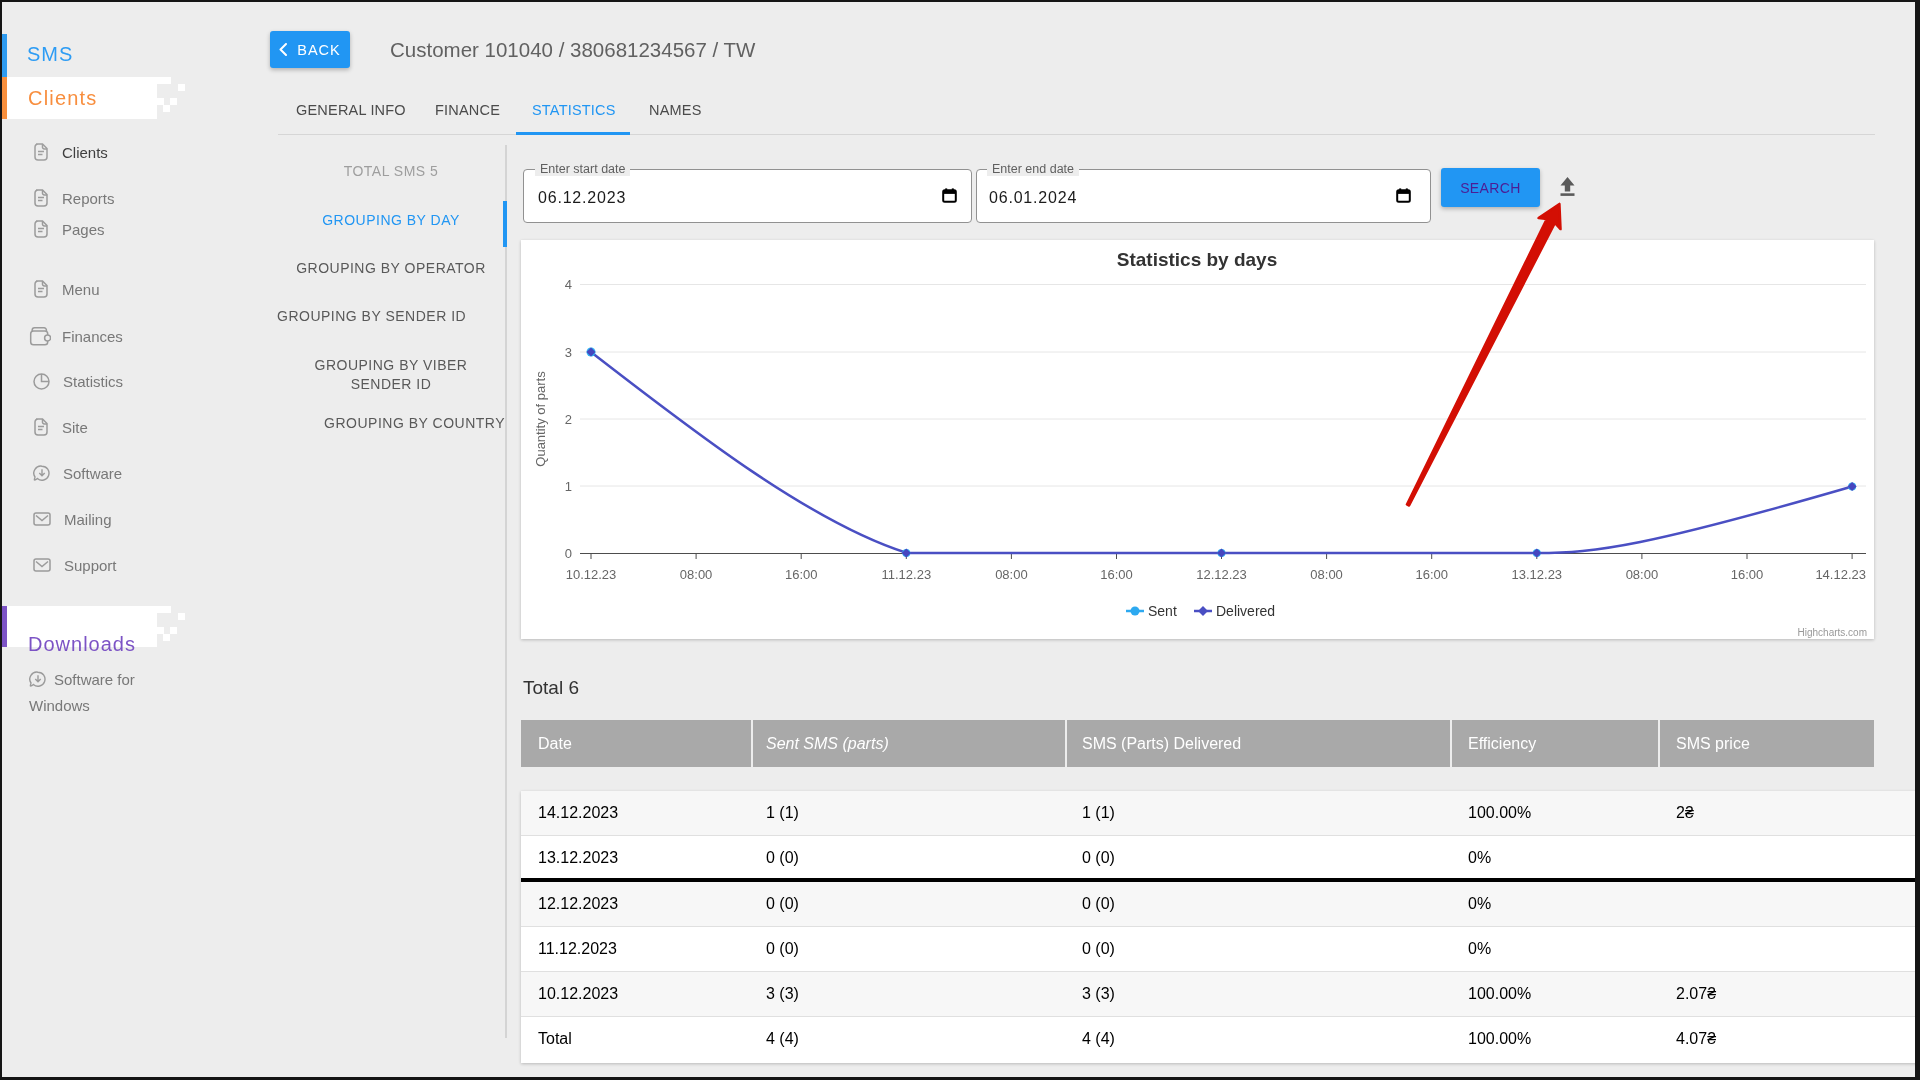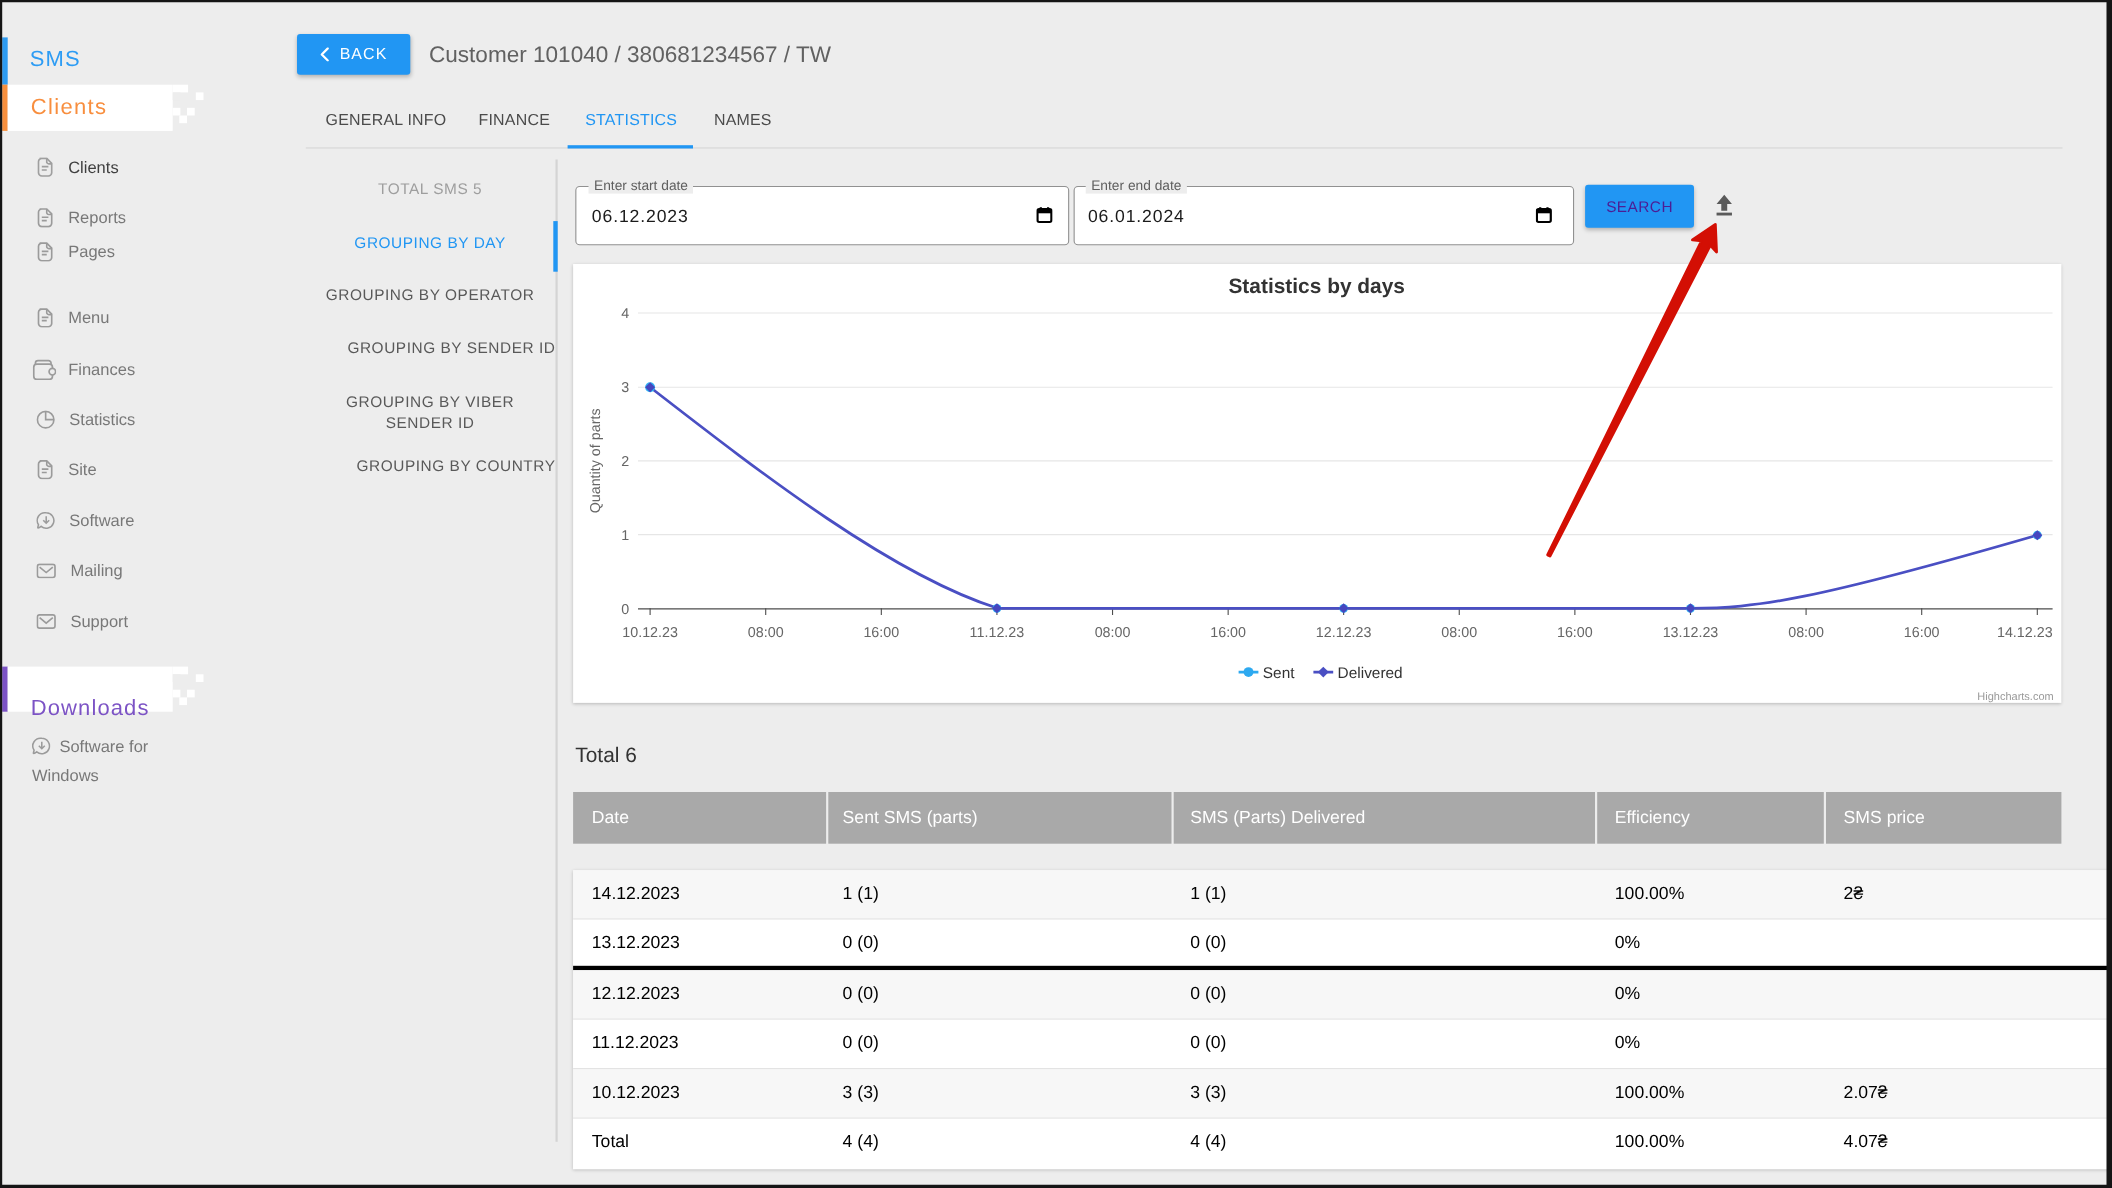--- a/index.html
+++ b/index.html
@@ -87,42 +87,42 @@
 <div class="wsq" style="left:170px;top:627px;width:7px;height:7px;"></div>
 <div class="wsq" style="left:163px;top:634px;width:7px;height:7px;"></div>
 <div class="abs" style="left:28px;top:616px;font-size:20px;letter-spacing:1px;color:#7c53c5;margin-top:17px;">Downloads</div>
 
 <div class="abs" style="left:29px;top:667px;width:132px;font-size:15px;line-height:26px;color:#787878;">
 <svg width="17" height="17" viewBox="0 0 17 17" style="vertical-align:-3px;margin-right:8px;">
       <path d="M9 1.2a7 7 0 1 1-4.6 12.3c-1.2 1-2.6 1.6-3 1.4-.3-.2.4-1.5.6-2.9A7 7 0 0 1 9 1.2z" fill="none" stroke="#9b9b9b" stroke-width="1.4"></path>
       <path d="M9 4.3v6M6.3 8l2.7 2.7L11.7 8" fill="none" stroke="#9b9b9b" stroke-width="1.4"></path>
     </svg>Software for Windows</div>
 
-<div class="abs" style="left:270px;top:31px;width:103px;height:37px;background:#2196f3;border-radius:3px;
+<div class="abs" style="left:270px;top:31px;width:80px;height:37px;background:#2196f3;border-radius:3px;
      box-shadow:0 2px 4px rgba(0,0,0,0.25);display:flex;align-items:center;justify-content:center;gap:10px;">
   <svg width="8" height="13" viewBox="0 0 8 13">
       <path d="M7 1L1.5 6.5L7 12" fill="none" stroke="#fff" stroke-width="2" stroke-linecap="round" stroke-linejoin="round"></path>
     </svg>
   <span style="color:#fff;font-size:14.5px;letter-spacing:1px;">BACK</span>
 </div>
 <div class="abs" style="left:390px;top:38px;font-size:20.5px;color:#616161;">Customer 101040 / 380681234567 / TW</div>
 
 <div class="abs" style="left:296px;top:102px;font-size:14.5px;letter-spacing:0.2px;color:#4b4b4b;">GENERAL INFO</div>
 <div class="abs" style="left:435px;top:102px;font-size:14.5px;letter-spacing:0.2px;color:#4b4b4b;">FINANCE</div>
 <div class="abs" style="left:532px;top:102px;font-size:14.5px;letter-spacing:0.2px;color:#2196f3;">STATISTICS</div>
 <div class="abs" style="left:649px;top:102px;font-size:14.5px;letter-spacing:0.2px;color:#4b4b4b;">NAMES</div>
 <div class="abs" style="left:278px;top:134px;width:1597px;height:1px;background:#d6d6d6;"></div>
 <div class="abs" style="left:516px;top:132px;width:114px;height:3px;background:#2196f3;"></div>
 
 <div class="abs" style="left:505px;top:145px;width:2px;height:893px;background:#d4d4d4;"></div>
 <div class="abs" style="left:503px;top:201px;width:4px;height:46px;background:#2196f3;z-index:2;"></div>
 <div class="abs" style="left:277px;top:163px;width:228px;text-align:center;font-size:14px;letter-spacing:0.5px;color:#9e9e9e;">TOTAL SMS 5</div>
 <div class="abs" style="left:277px;top:212px;width:228px;text-align:center;font-size:14px;letter-spacing:0.5px;color:#2196f3;">GROUPING BY DAY</div>
 <div class="abs" style="left:277px;top:260px;width:228px;text-align:center;font-size:14px;letter-spacing:0.5px;color:#595959;">GROUPING BY OPERATOR</div>
-<div class="abs" style="left:277px;top:308px;width:228px;text-align:right;font-size:14px;letter-spacing:0.5px;color:#595959;">GROUPING BY SENDER ID</div>
+<div class="abs" style="left:277px;top:308px;width:228px;text-align:left;font-size:14px;letter-spacing:0.5px;color:#595959;">GROUPING BY SENDER ID</div>
 <div class="abs" style="left:300px;top:356px;width:182px;text-align:center;font-size:14px;line-height:18.5px;letter-spacing:0.5px;color:#595959;">GROUPING BY VIBER SENDER ID</div>
 <div class="abs" style="left:277px;top:415px;width:228px;text-align:right;font-size:14px;letter-spacing:0.5px;color:#595959;">GROUPING BY COUNTRY</div>
 
 <div class="abs" style="left:523px;top:169px;width:449px;height:54px;background:#fff;border:1px solid #919191;border-radius:4px;"></div>
 <div class="abs" style="left:535px;top:162px;background:#ededed;padding:0 5px;font-size:12.5px;color:#5f5f5f;">Enter start date</div>
 <div class="abs" style="left:538px;top:189px;font-size:16px;letter-spacing:0.8px;color:#1b1b1b;">06.12.2023</div>
 <svg class="abs" style="left:942px;top:188px;" width="15" height="15" viewBox="0 0 15 15">
     <rect x="1.2" y="2.2" width="12.6" height="11.6" rx="1.5" fill="none" stroke="#000" stroke-width="2"></rect>
     <rect x="1.5" y="2.5" width="12" height="3.4" fill="#000"></rect>
     <rect x="3.2" y="0.4" width="2" height="2.4" fill="#000"></rect>
@@ -231,21 +231,21 @@
 <div class="abs" style="left:523px;top:677px;font-size:19px;color:#333;">Total 6</div>
 
 <div class="abs" style="left:521px;top:720px;width:1353px;height:319px;font-size:15px;color:#3f3f3f;">
 
   <div style="position:absolute;left:0;top:0;width:230px;height:47px;background:#a9a9a9;"></div>
   <div style="position:absolute;left:232px;top:0;width:312px;height:47px;background:#a9a9a9;"></div>
   <div style="position:absolute;left:546px;top:0;width:383px;height:47px;background:#a9a9a9;"></div>
   <div style="position:absolute;left:931px;top:0;width:206px;height:47px;background:#a9a9a9;"></div>
   <div style="position:absolute;left:1139px;top:0;width:214px;height:47px;background:#a9a9a9;"></div>
   <div style="position:absolute;left:17px;top:15px;color:#fff;font-size:16px;">Date</div>
-  <div style="position:absolute;left:245px;top:15px;color:#fff;font-size:16px;">Sent SMS (parts)</div>
+  <div style="position:absolute;left:245px;top:15px;color:#fff;font-size:16px;font-style:italic;">Sent SMS (parts)</div>
   <div style="position:absolute;left:561px;top:15px;color:#fff;font-size:16px;">SMS (Parts) Delivered</div>
   <div style="position:absolute;left:947px;top:15px;color:#fff;font-size:16px;">Efficiency</div>
   <div style="position:absolute;left:1155px;top:15px;color:#fff;font-size:16px;">SMS price</div>
 </div>
 <div class="abs" style="left:521px;top:791px;width:1578px;box-shadow:0 1px 3px rgba(0,0,0,0.22);">
   <div style="height:45.3px;background:#f7f7f7;border-bottom:1px solid #e0e0e0;position:relative;">
     <span style="position:absolute;left:17px;top:13px;">14.12.2023</span>
       <span style="position:absolute;left:245px;top:13px;">1 (1)</span>
       <span style="position:absolute;left:561px;top:13px;">1 (1)</span>
       <span style="position:absolute;left:947px;top:13px;">100.00%</span>

